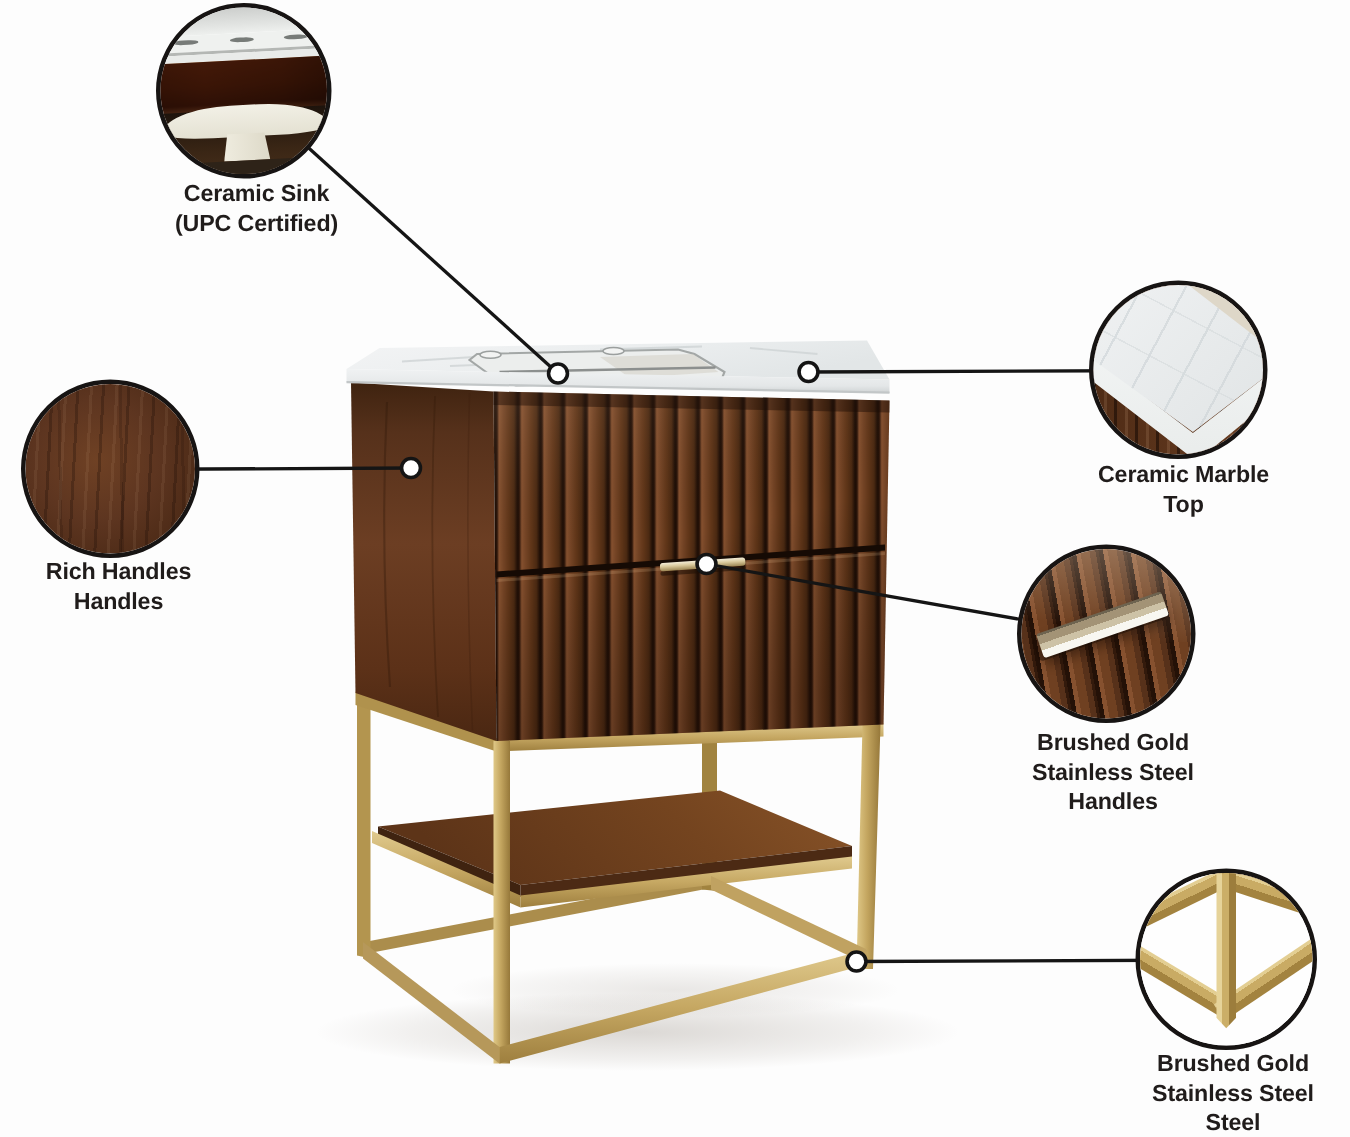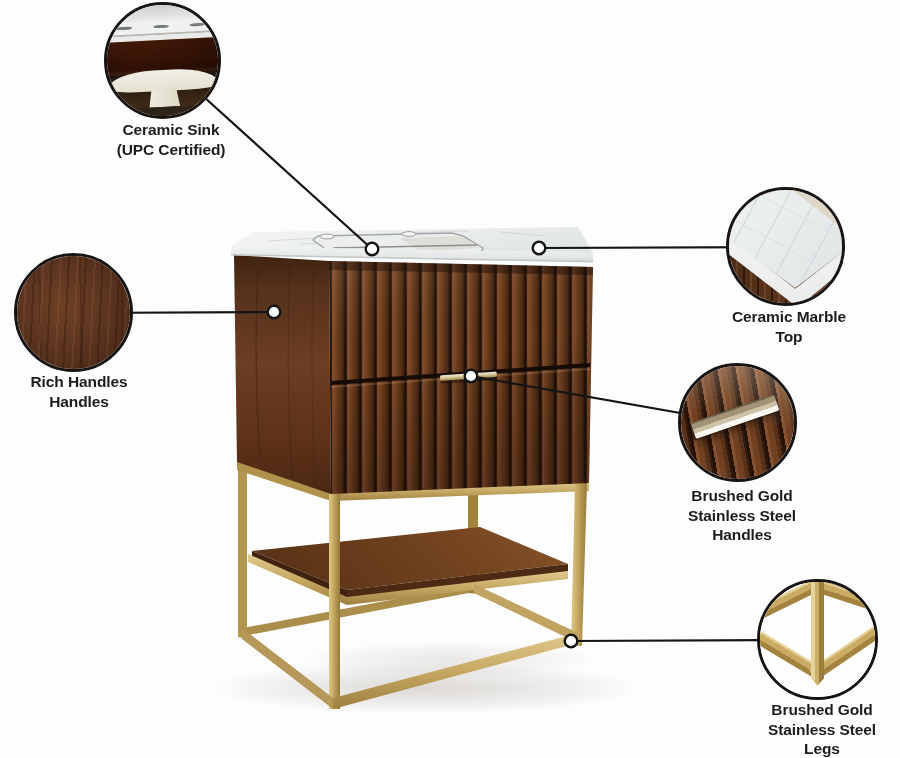--- a/index.html
+++ b/index.html
@@ -296,16 +296,16 @@
 
   <div class="callout-label" style="left:742px;top:486px">
     <div>Brushed Gold</div>
     <div>Stainless Steel</div>
     <div>Handles</div>
   </div>
 
   <div class="callout-label" style="left:822px;top:700px">
     <div>Brushed Gold</div>
     <div>Stainless Steel</div>
-    <div>Legs</div>
+    <div>Steel</div>
   </div>
 
 </div>
 
 </body></html>

